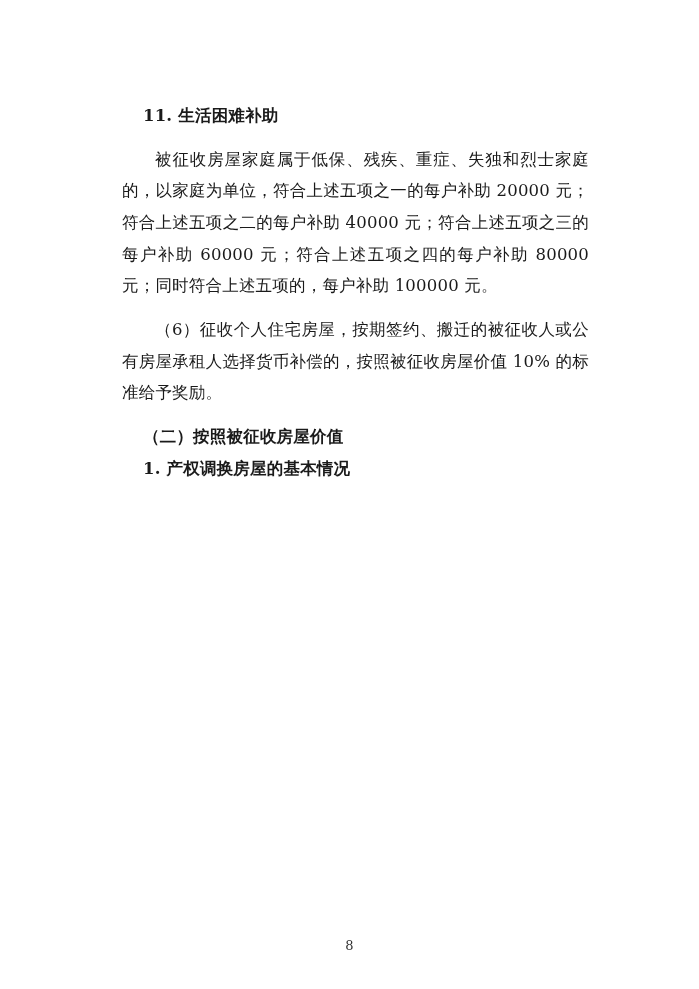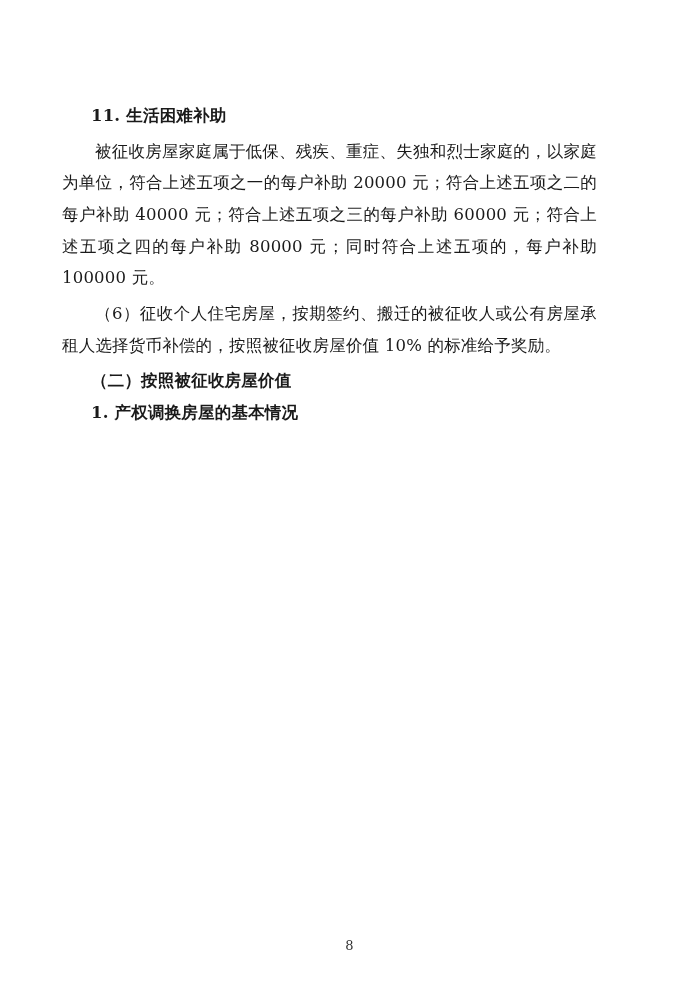--- a/index.html
+++ b/index.html
@@ -15,36 +15,36 @@
     position: relative;
     overflow: hidden;
   }
   .page {
     position: absolute;
     top: 0;
     left: 0;
     width: 699px;
     height: 989px;
     box-sizing: border-box;
-    padding: 100px 98px 40px 58px;
+    padding: 100px 98px 40px 110px;
   }
   .doc-body {
     font-size: 16.5px;
     line-height: 1.92;
   }
   .heading {
     font-weight: bold;
     font-size: 16.5px;
     line-height: 1.92;
     margin: 0 0 0 0;
     padding-left: 33px;
     letter-spacing: 0.2px;
   }
   p.para {
-    margin: 4px;
+    margin: 12px;
     text-align: justify;
     text-justify: inter-ideograph;
     text-indent: 33px;
     letter-spacing: 0.2px;
   }
   .page-number {
     position: absolute;
     bottom: 36px;
     left: 0;
     width: 699px;

